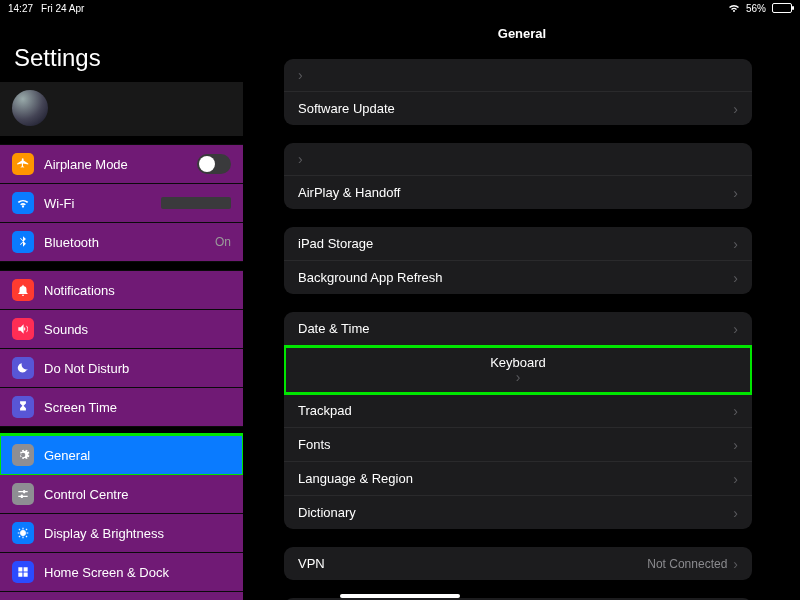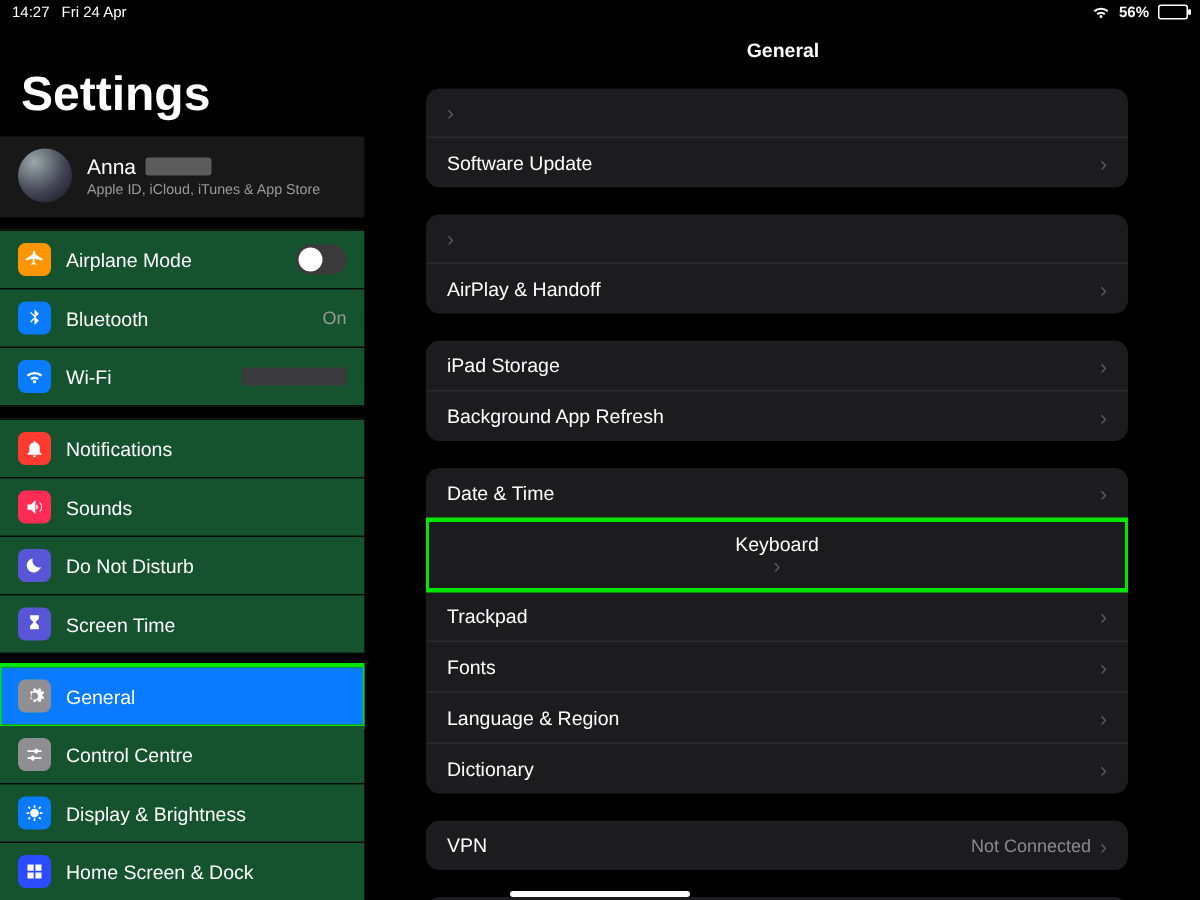--- a/index.html
+++ b/index.html
@@ -1,36 +1,36 @@
 <!DOCTYPE html>
 <html><head>
 <meta charset="utf-8">
 <style>
   * { margin: 0; padding: 0; box-sizing: border-box; -webkit-font-smoothing: antialiased; }
   html, body { width: 800px; height: 600px; overflow: hidden; background:#000; color:#fff; font-family: -apple-system, "Helvetica Neue", Arial, sans-serif; }
   .screen { position:relative; width:800px; height:600px; background:#000; }
   
   .statusbar { position:absolute; top:0; left:0; right:0; height:16px; display:flex; align-items:center; justify-content:space-between; padding:0 8px; font-size:10px; color:#fff; }
   .statusbar .sb-left { display:flex; gap:8px; align-items:center; }
-  .statusbar .sb-right { display:flex; gap:6px; align-items:center;font-weight:bold; }
+  .statusbar .sb-right { display:flex; gap:6px; align-items:center; }
   .battery { width:20px; height:10px; border:1px solid #fff; border-radius:2px; position:relative; }
   .battery::after { content:""; position:absolute; right:-3px; top:2px; width:2px; height:4px; background:#fff; border-radius:1px; }
   .battery .fill { height:100%; background:#fff; }
   .wifi-ic { width:12px; height:10px; position:relative; }
   .wifi-ic svg { width:12px; height:10px; display:block; }
   
   .content { position:absolute; top:16px; left:0; right:0; bottom:0; display:flex; }
   .sidebar { width:244px; flex:none; background:#000; border-right:1px solid #000; overflow:hidden; font-size:13px; }
   .detail  { flex:1; background:#000; overflow:hidden; font-size:13px; position:relative; }
   .detail-inner { padding:0 48px 0 40px; }
   .detail-title { text-align:center; color:#fff; font-size:13px; font-weight:600; padding:10px 0 18px; }
-  .settings-h1 { font-size:32px; font-weight:700; padding:28px 14px 10px; }
+  .settings-h1 { font-size:24px; font-weight:400; padding:28px 14px 10px; }
   
   .s-group { margin-top:8px; }
-  .s-row { display:flex; align-items:center; gap:10px; padding:8px 12px; background:#14532d; border-bottom:1px solid #0a0a0a; position:relative; }
+  .s-row { display:flex; align-items:center; gap:10px; padding:8px 12px; background:#701a75; border-bottom:1px solid #0a0a0a; position:relative; }
   .s-row.first { border-top:1px solid #0a0a0a; }
   .s-row .lbl { flex:1; color:#fff; font-size:13px; }
   .s-row .val { color:#9a9a9a; font-size:12px; }
   .icn { width:22px; height:22px; border-radius:5px; display:flex; align-items:center; justify-content:center; flex:none; }
   .icn svg { width:14px; height:14px; }
   .avatar { width:36px; height:36px; border-radius:50%; background:radial-gradient(circle at 30% 25%, #9aa 0%, #445 55%, #112 100%); flex:none; }
   .profile-row { display:flex; align-items:center; gap:10px; padding:8px 12px 10px; background:#181818; }
   .profile-text .name { font-size:14px; font-weight:500; display:flex; align-items:center; gap:6px; }
   .name-redact { width:44px; height:12px; background:#5c5c5c; border-radius:2px; display:inline-block; }
   .profile-text .sub  { font-size:9.5px; color:#9a9a9a; margin-top:2px; }
@@ -77,58 +77,51 @@
     </div>
   </div>
 
   <div class="content">
 
     <div class="sidebar">
       <div class="settings-h1">Settings</div>
 
       <div class="profile-row">
         <div class="avatar"></div>
-        <div class="profile-text">
-          <div class="name">
-            <span>Anna</span>
-            <span class="name-redact"></span>
-          </div>
-          <div class="sub">Apple ID, iCloud, iTunes &amp; App Store</div>
-        </div>
       </div>
 
       <div class="s-group">
         <div class="s-row first">
           <span class="icn bg-orange">
               <svg viewBox="0 0 24 24">
                 <path fill="#fff" d="M21 13v-2l-8-5V3.5a1.5 1.5 0 00-3 0V6l-8 5v2l8-2v5l-2 1v1l3-.5 3 .5v-1l-2-1v-5z"></path>
               </svg>
             </span>
           <span class="lbl">Airplane Mode</span>
           <span class="toggle">
               <span class="knob"></span>
             </span>
         </div>
         <div class="s-row">
           <span class="icn bg-blue">
               <svg viewBox="0 0 24 24">
+                <path fill="#fff" d="M12 20a2 2 0 100-4 2 2 0 000 4zm-5-6a8 8 0 0110 0l-2 2a5 5 0 00-6 0zm-4-4a14 14 0 0118 0l-2 2a11 11 0 00-14 0z"></path>
+              </svg>
+            </span>
+          <span class="lbl">Wi-Fi</span>
+          <span class="redact"></span>
+        </div>
+        <div class="s-row">
+          <span class="icn bg-blue">
+              <svg viewBox="0 0 24 24">
                 <path fill="#fff" d="M12 2l5 5-4 4 4 4-5 5v-7l-4 4-1-1 5-5-5-5 1-1 4 4z"></path>
               </svg>
             </span>
           <span class="lbl">Bluetooth</span>
           <span class="val">On</span>
-        </div>
-        <div class="s-row">
-          <span class="icn bg-blue">
-              <svg viewBox="0 0 24 24">
-                <path fill="#fff" d="M12 20a2 2 0 100-4 2 2 0 000 4zm-5-6a8 8 0 0110 0l-2 2a5 5 0 00-6 0zm-4-4a14 14 0 0118 0l-2 2a11 11 0 00-14 0z"></path>
-              </svg>
-            </span>
-          <span class="lbl">Wi-Fi</span>
-          <span class="redact"></span>
         </div>
       </div>
 
       <div class="s-group">
         <div class="s-row first">
           <span class="icn bg-red">
               <svg viewBox="0 0 24 24">
                 <path fill="#fff" d="M12 22a2 2 0 002-2h-4a2 2 0 002 2zm6-6V11a6 6 0 00-5-5.9V4a1 1 0 00-2 0v1.1A6 6 0 006 11v5l-2 2v1h16v-1z"></path>
               </svg>
             </span>

